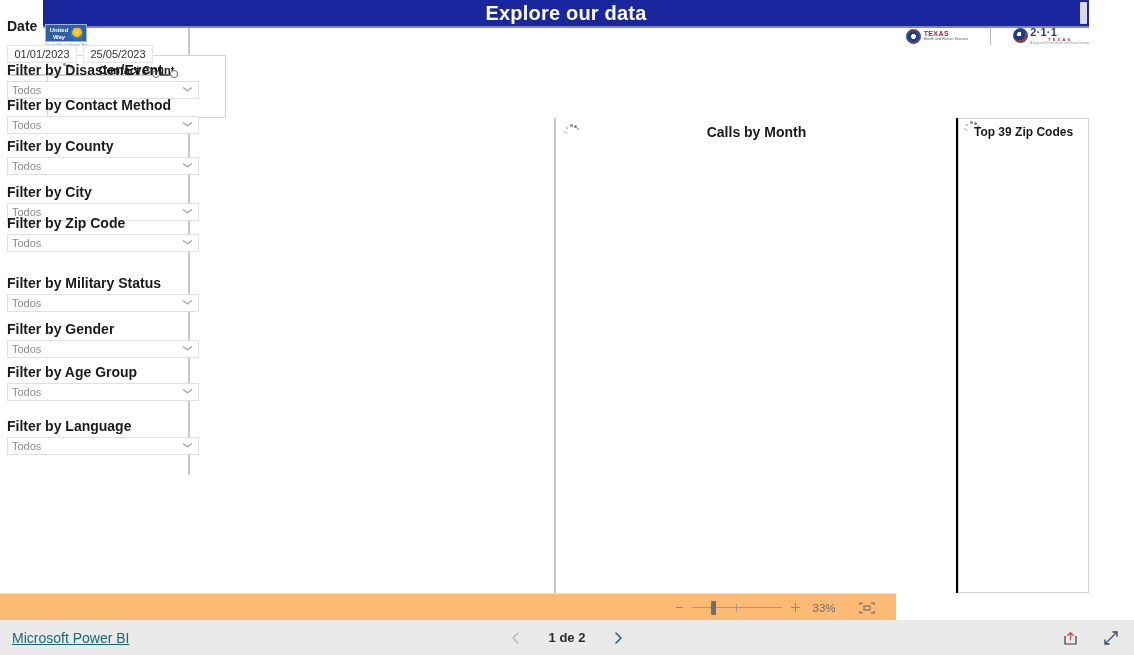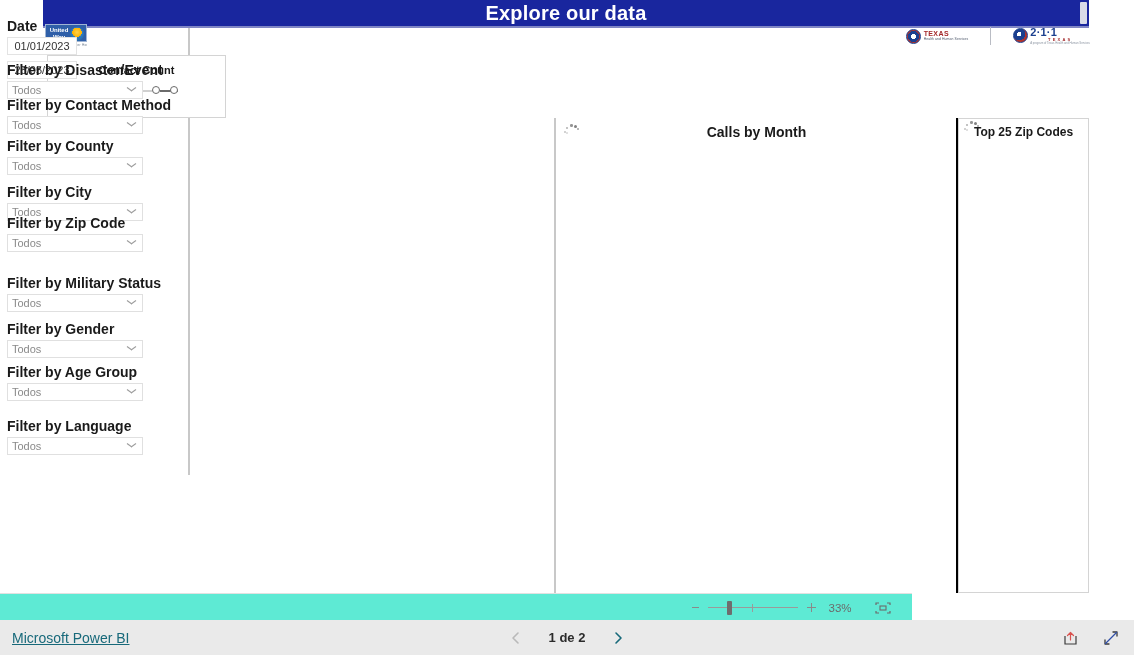--- a/index.html
+++ b/index.html
@@ -214,21 +214,21 @@
   }
   .slicer-label {
     font-size: 14px;
     font-weight: bold;
     color: #1a1a1a;
     margin-bottom: 3px;
     white-space: nowrap;
   }
   .dropdown {
     position: relative;
-    width: 136px;
+    width: 192px;
     height: 18px;
     border: 1px solid #e0e0e0;
     box-sizing: border-box;
     background: #ffffff;
   }
   .dropdown-value {
     position: absolute;
     left: 4px; top: 0;
     line-height: 17px;
     font-size: 11px;
@@ -244,21 +244,21 @@
     position: absolute;
     top: 0;
     width: 6px; height: 1px;
     background: #9b9b9b;
   }
   .chev:before { left: 0; transform: rotate(36deg); transform-origin: left center; }
   .chev:after  { right: 0; transform: rotate(-36deg); transform-origin: right center; }
 
   
   #date-slicer { top: 18px; }
-  .date-inputs { display: flex; gap: 6px; margin-top: 3px; flex-direction: column; }
+  .date-inputs { display: flex; gap: 6px; margin-top: 11px; }
   .date-box {
     width: 70px; height: 18px;
     border: 1px solid #e3e3e3;
     box-sizing: border-box;
     font-size: 11px;
     color: #333333;
     line-height: 17px;
     text-align: center;
     background: #ffffff;
   }
@@ -306,24 +306,23 @@
     border: 1px solid #d4d4d4;
   }
   #calls-by-month-visual .visual-title { top: 6px; font-size: 14px; }
   #top-zip-visual .visual-title { top: 6px; font-size: 12px; }
 
   
   #zoom-toolbar {
     position: absolute;
     left: 0; top: 593px;
     width: 896px; height: 27px;
-    background: #5eead4;
+    background: #fdba74;
     border-top: 1px solid #e1e1e1;
     border-bottom: 1px solid #e1e1e1;
-    padding-left: 16px;
   }
   #zoom-controls {
     position: absolute;
     right: 18px; top: 0;
     height: 27px;
     display: flex;
     align-items: center;
     gap: 0px;
   }
   .zoom-minus, .zoom-plus {
@@ -593,21 +592,21 @@
 
     <div class="visual" id="top-zip-visual">
       <div class="spinner" style="left:4px; top:1px;">
         <i></i>
           <i></i>
           <i></i>
           <i></i>
           <i></i>
           <i></i>
       </div>
-      <div class="visual-title">Top 25 Zip Codes</div>
+      <div class="visual-title">Top 39 Zip Codes</div>
     </div>
 
   </div>
 
   <div id="zoom-toolbar">
     <div id="zoom-controls">
       <div class="zoom-minus"></div>
       <div class="zoom-slider">
         <div class="zoom-slider-track"></div>
         <div class="zoom-slider-tick"></div>

